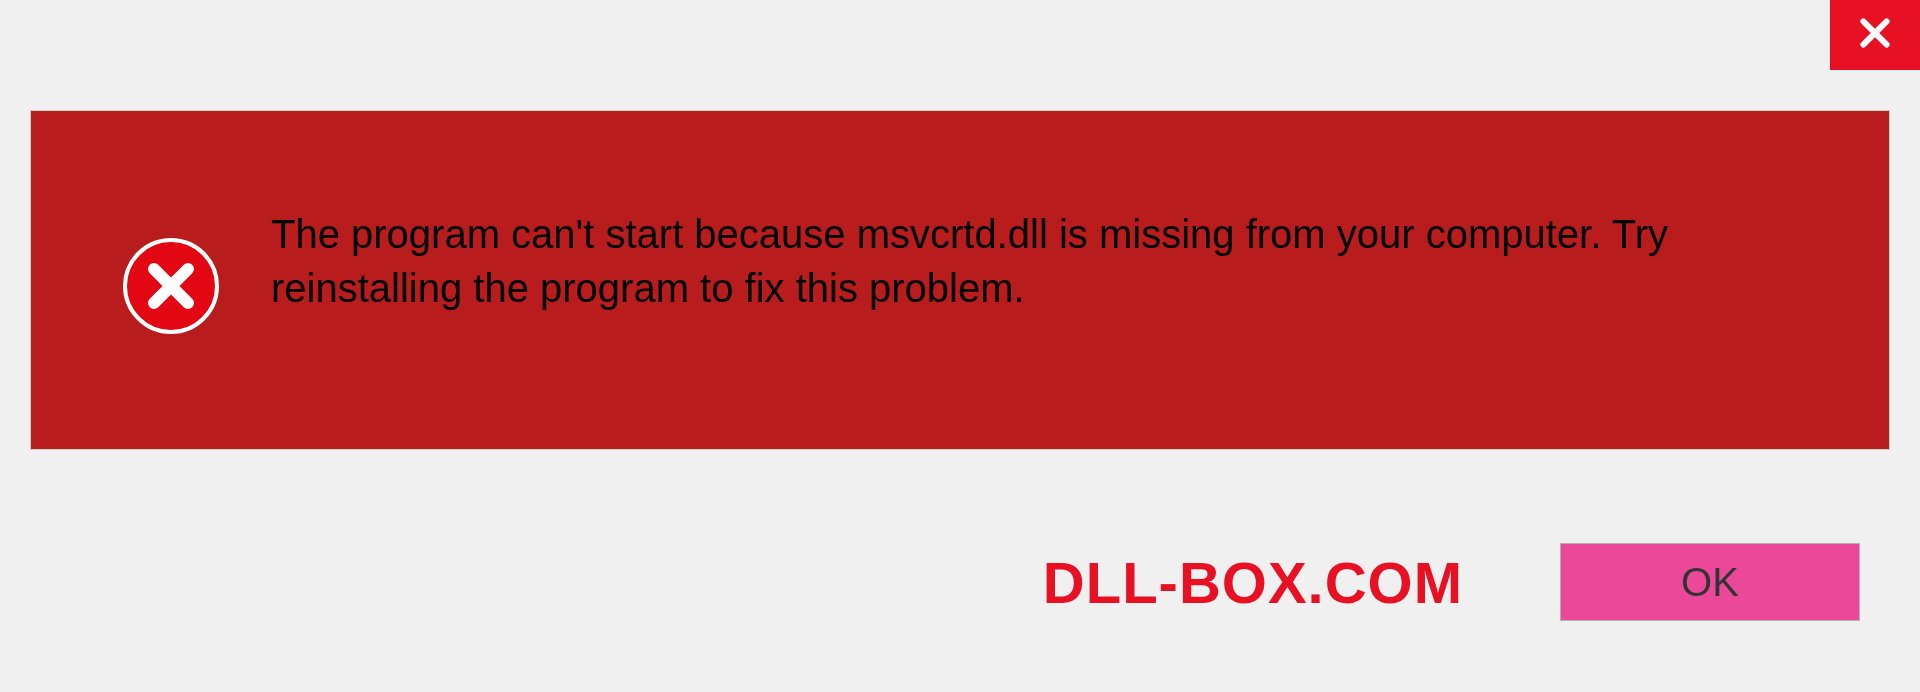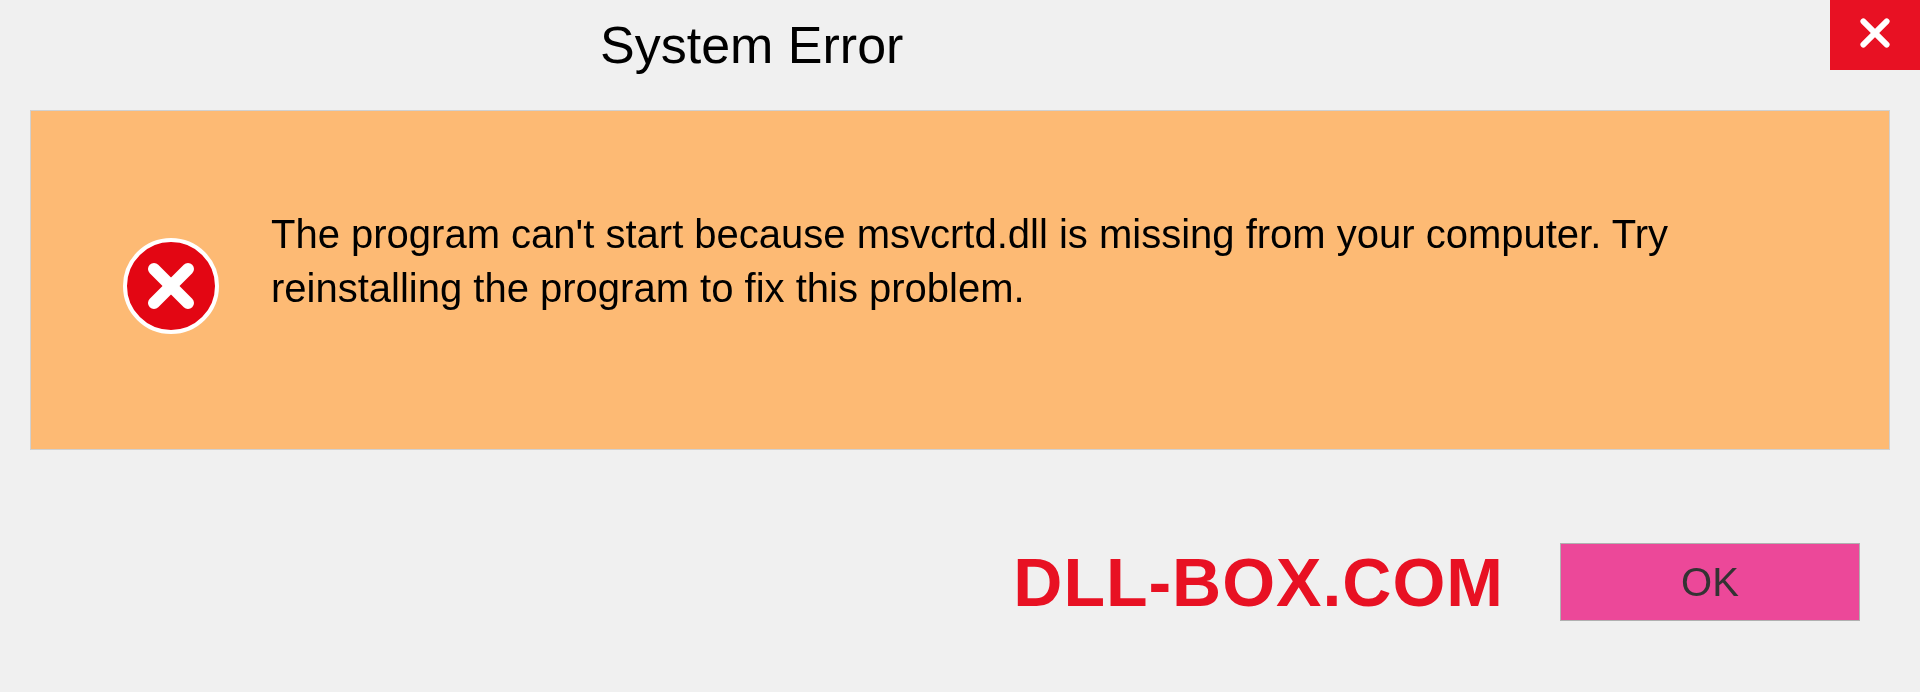--- a/index.html
+++ b/index.html
@@ -39,21 +39,21 @@
       align-items: center;
       justify-content: center;
       cursor: pointer;
     }
     .close-btn svg {
       width: 40px;
       height: 40px;
     }
     .content-area {
       margin: 20px 30px 0 30px;
-      background: #fdba74;
+      background: #b91c1c;
       border: 1px solid #d0d0d0;
       height: 340px;
       display: flex;
       align-items: center;
       padding: 12px 60px 0 90px;
     }
     .error-icon {
       width: 100px;
       height: 100px;
       flex-shrink: 0;
@@ -71,46 +71,45 @@
       bottom: 0;
       left: 0;
       right: 0;
       height: 220px;
       display: flex;
       align-items: center;
       justify-content: flex-end;
       padding: 0 60px;
     }
     .watermark {
-      font-size: 68px;
+      font-size: 58px;
       font-weight: 800;
       color: #e81123;
       letter-spacing: 1px;
-      margin-right: 56px;
+      margin-right: 97px;
       font-family: Arial, sans-serif;
     }
     .ok-btn {
       width: 300px;
       height: 78px;
       background: #ec4899;
       border: 1px solid #b0b0b0;
       font-size: 40px;
       color: #333;
       display: flex;
       align-items: center;
       justify-content: center;
       cursor: pointer;
       font-family: inherit;
     }
   </style>
 </head>
 <body>
 
 <div class="titlebar">
-  <div class="title">System Error</div>
   <div class="close-btn">
     <span>
       <svg viewBox="0 0 24 24" fill="none" stroke="#ffffff" stroke-width="3.5" stroke-linecap="round">
         <line x1="5" y1="5" x2="19" y2="19"></line>
         <line x1="19" y1="5" x2="5" y2="19"></line>
       </svg>
     </span>
   </div>
 </div>
 

